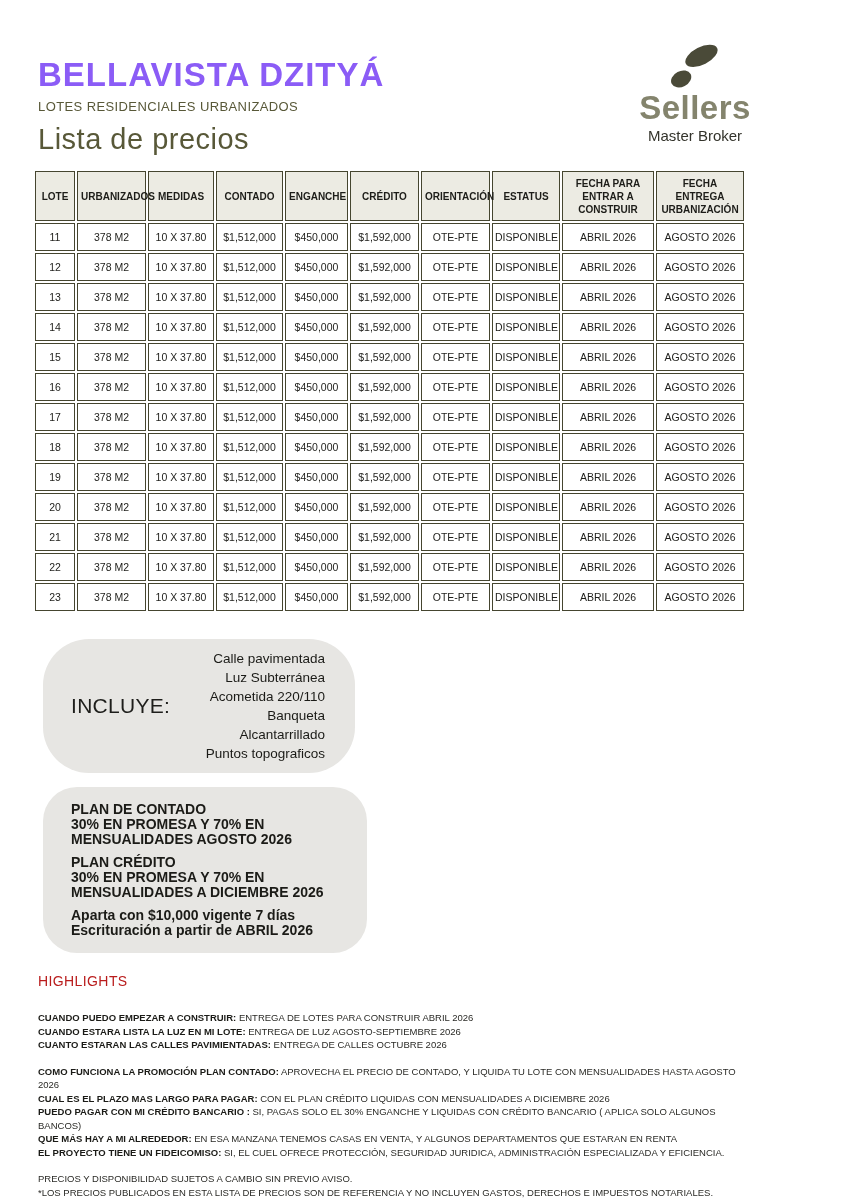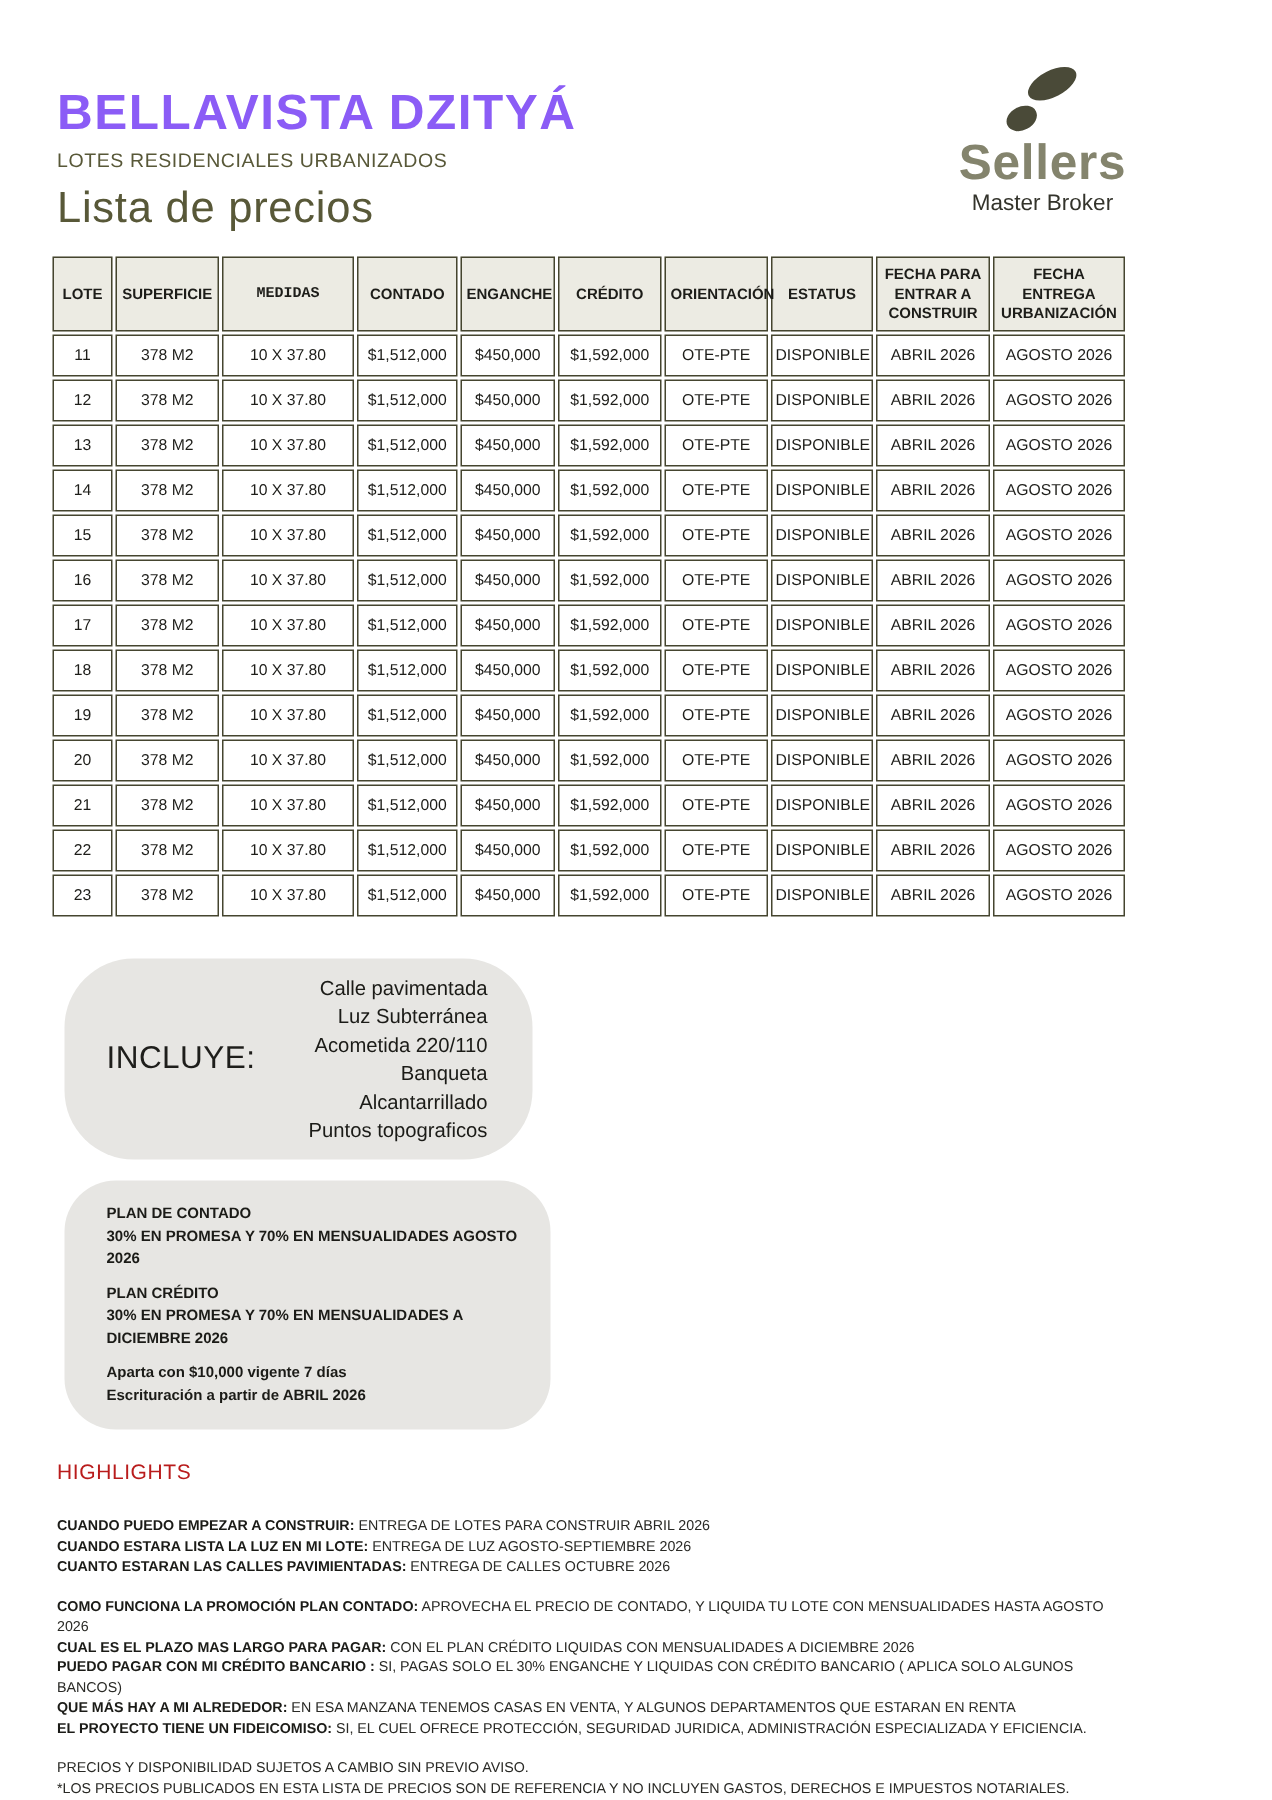--- a/index.html
+++ b/index.html
@@ -27,38 +27,38 @@
   .logo-tagline{font-size:15px;color:#33332b;margin-top:1px;}
 
   
   .price-table{margin:13px 0 0 33px;width:710px;border-collapse:separate;border-spacing:2px;table-layout:fixed;}
   .price-table th{background:var(--header-bg);border:1px solid var(--border);font-size:10px;font-weight:bold;
     text-align:center;vertical-align:middle;height:50px;padding:4px 3px;line-height:1.3;color:#1d1d19;}
   .price-table td{background:#ffffff;border:1px solid var(--border);font-size:10.5px;text-align:center;
     vertical-align:middle;height:28px;padding:0 2px;color:#1d1d19;}
   .price-table th:nth-child(1){width:40px;}
   .price-table th:nth-child(2){width:69px;}
-  .price-table th:nth-child(3){width:88px;font-family:Liberation Mono, monospace;}
+  .price-table th:nth-child(3){width:66px;}
   .price-table th:nth-child(4){width:67px;}
   .price-table th:nth-child(5){width:63px;}
   .price-table th:nth-child(6){width:69px;}
   .price-table th:nth-child(7){width:69px;}
   .price-table th:nth-child(8){width:68px;}
-  .price-table th:nth-child(9){width:76px;}
+  .price-table th:nth-child(9){width:92px;}
   .price-table th:nth-child(10){width:88px;}
 
   
   .incluye-box{margin:26px 0 0 43px;width:312px;height:134px;background:var(--box-bg);border-radius:46px;
     display:flex;align-items:center;padding:0 30px 0 28px;}
   .incluye-label{font-size:21px;color:#1e1e1b;letter-spacing:.3px;}
   .incluye-list{list-style:none;margin-left:auto;text-align:right;font-size:13.5px;line-height:19px;color:#1b1b17;}
 
   
   .plans-box{margin:14px 0 0 43px;width:324px;background:var(--box-bg);border-radius:34px;
-    padding:15px 22px 15px 28px;font-size:10px;font-weight:bold;line-height:15px;color:#1b1b17;}
+    padding:15px 22px 15px 28px;font-size:14px;font-weight:bold;line-height:15px;color:#1b1b17;}
   .plans-box p{margin:0 0 8px;}
   .plans-box p:last-child{margin-bottom:0;}
 
   
   .highlights{margin:20px 0 0 38px;width:700px;}
   .highlights h3{font-size:14px;font-weight:normal;letter-spacing:.4px;color:#b91c1c;}
   .qa-group{margin-top:22px;font-size:9.5px;line-height:13.5px;color:#2a2a26;}
   .faq-group{margin-top:13px;font-size:9.5px;line-height:13.5px;color:#2a2a26;}
   .qa-group p,.faq-group p{margin:0;}
   .qa-group strong,.faq-group strong{color:#1b1b17;}
@@ -86,21 +86,21 @@
       </span>
       <div class="logo-brand">Sellers</div>
       <div class="logo-tagline">Master Broker</div>
     </div>
   </div>
 
   <table class="price-table">
     <thead>
       <tr>
           <th>LOTE</th>
-          <th>SUPERFICIE</th>
+          <th>URBANIZADOS</th>
           <th>MEDIDAS</th>
           <th>CONTADO</th>
           <th>ENGANCHE</th>
           <th>CRÉDITO</th>
           <th>ORIENTACIÓN</th>
           <th>ESTATUS</th>
           <th>FECHA PARA ENTRAR A CONSTRUIR</th>
           <th>FECHA ENTREGA URBANIZACIÓN</th>
         </tr>
     </thead>

